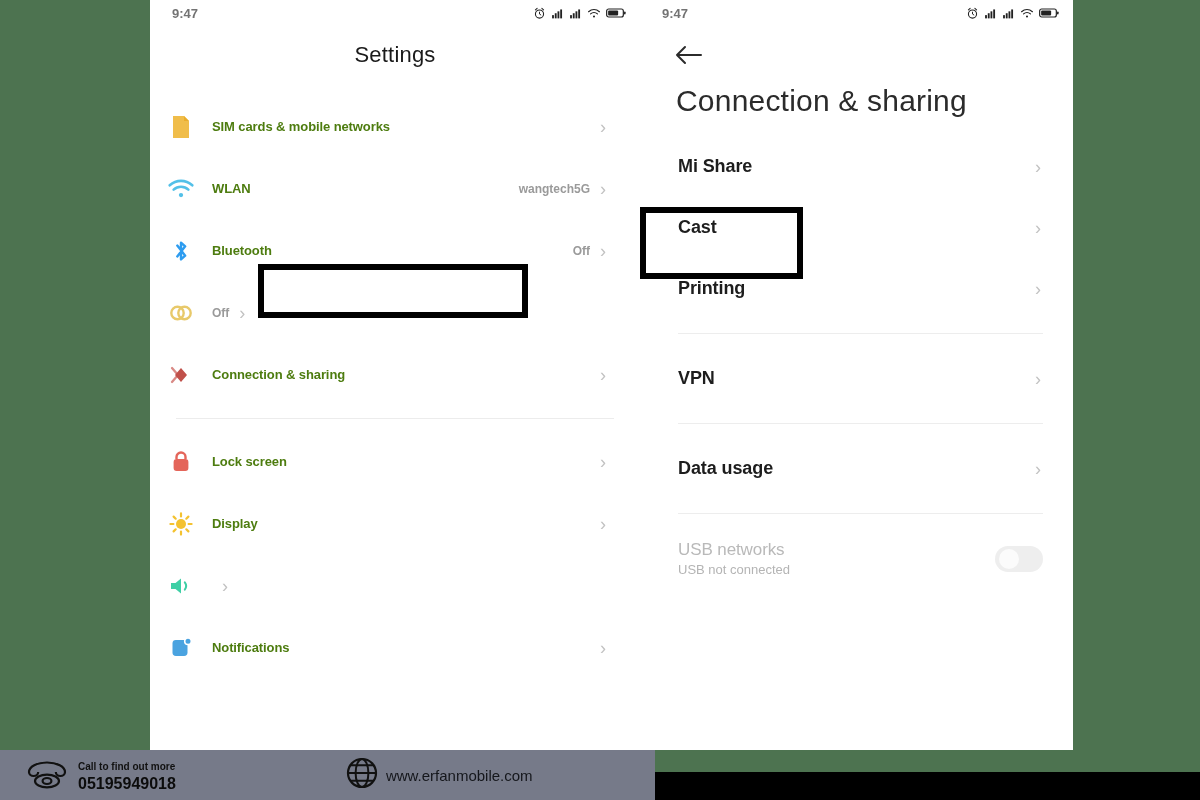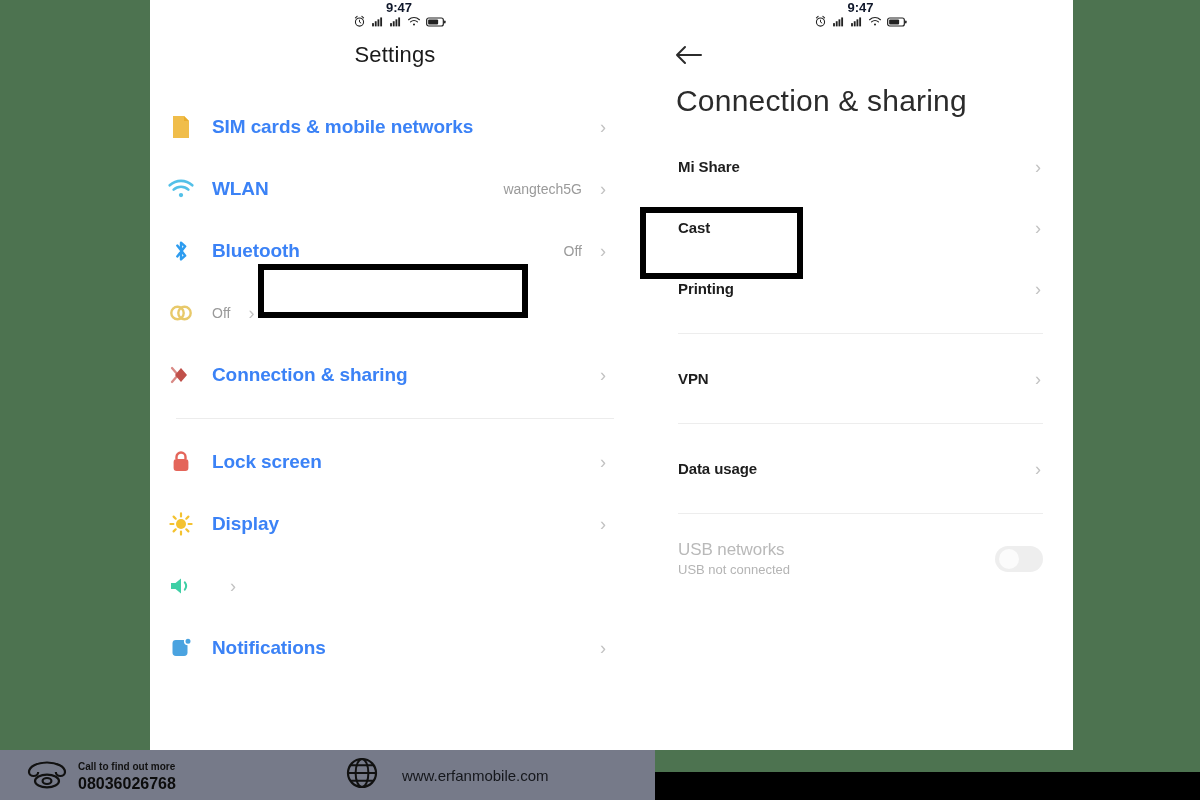--- a/index.html
+++ b/index.html
@@ -28,22 +28,21 @@
   
   .statusbar {
     position: relative;
     height: 26px;
     display: flex;
     align-items: center;
     justify-content: space-between;
     padding: 0 14px 0 22px;
     font-size: 13px;
     font-weight: bold;
-    color: #0f172a;
-    flex-direction: column;
+    color: #737373;
   }
   .statusbar .icons {
     display: flex;
     align-items: center;
     gap: 5px;
   }
   .statusbar svg { display: block; }
 
   
   .page-title-left {
@@ -66,31 +65,32 @@
   .row .ico {
     width: 62px;
     min-width: 62px;
     display: flex;
     align-items: center;
     justify-content: center;
   }
   .row .ico svg { display: block; }
   .row .label {
     flex: 1;
-    font-size: 19px;
+    font-size: 13px;
     font-weight: 700;
-    color: #3b82f6;
+    color: #4d7c0f;
     line-height: 1.28;
     letter-spacing: -.1px;
   }
   .row .value {
-    font-size: 14px;
+    font-size: 12px;
     color: #9a9a9a;
-    margin-right: 16px;
+    margin-right: 8px;
     white-space: nowrap;
+    font-weight: bold;
   }
   .chev {
     color: #c2c2c2;
     font-size: 18px;
     line-height: 1;
     font-weight: 300;
     width: 10px;
     text-align: center;
   }
   .divider {
@@ -124,21 +124,21 @@
   .rlist { margin-top: 18px; }
   .rrow {
     position: relative;
     display: flex;
     align-items: center;
     min-height: 61px;
     padding: 0 30px 0 38px;
   }
   .rrow .rlabel {
     flex: 1;
-    font-size: 15px;
+    font-size: 18px;
     font-weight: 700;
     color: #1d1d1d;
     letter-spacing: -.1px;
   }
   .rrow .rsub {
     display: block;
     font-size: 13px;
     font-weight: 400;
     color: #b4b4b4;
     margin-top: 2px;
@@ -179,21 +179,21 @@
     align-items: center;
     color: #111;
   }
   #footer .f-phone {
     display: flex; align-items: center; gap: 10px;
     margin-left: 26px;
   }
   #footer .f-text-a { font-size: 10px; font-weight: 700; color: #111; line-height: 1.25; }
   #footer .f-text-b { font-size: 16px; font-weight: 700; color: #0c0c0c; line-height: 1.25; }
   #footer .f-web {
-    display: flex; align-items: center; gap: 24px;
+    display: flex; align-items: center; gap: 8px;
     margin-left: 170px;
   }
   #footer .f-url { font-size: 15px; color: #15171c; }
 
   #footer-green {
     position: absolute;
     left: 655px; top: 750px;
     width: 545px; height: 22px;
     background: #4d7350;
   }
@@ -482,21 +482,21 @@
       <span>
         <svg width="42" height="32" viewBox="0 0 42 32">
           <path d="M3 15c0-5.5 8-9.5 18-9.5S39 9.5 39 15" fill="none" stroke="#111" stroke-width="2.2" stroke-linecap="round"></path>
           <path d="M3 15c0 2.6 2.2 4 4.6 4s4.6-1.4 4.6-4M29.8 15c0 2.6 2.2 4 4.6 4s4.6-1.4 4.6-4" fill="none" stroke="#111" stroke-width="2.2"></path>
           <ellipse cx="21" cy="24" rx="12" ry="6.4" fill="none" stroke="#111" stroke-width="2.2"></ellipse>
           <ellipse cx="21" cy="24" rx="4.4" ry="3" fill="none" stroke="#111" stroke-width="2.2"></ellipse>
         </svg>
       </span>
       <span>
         <span class="f-text-a">Call to find out more</span>
-        <span class="f-text-b" style="display:block">08036026768</span>
+        <span class="f-text-b" style="display:block">05195949018</span>
       </span>
     </div>
     <div class="f-web">
       <span>
         <svg width="32" height="32" viewBox="0 0 32 32">
           <circle cx="16" cy="16" r="14" fill="none" stroke="#111" stroke-width="2.2"></circle>
           <ellipse cx="16" cy="16" rx="6.4" ry="14" fill="none" stroke="#111" stroke-width="2"></ellipse>
           <path d="M2 16h28M4.6 8.2h22.8M4.6 23.8h22.8" stroke="#111" stroke-width="2" fill="none"></path>
         </svg>
       </span>

